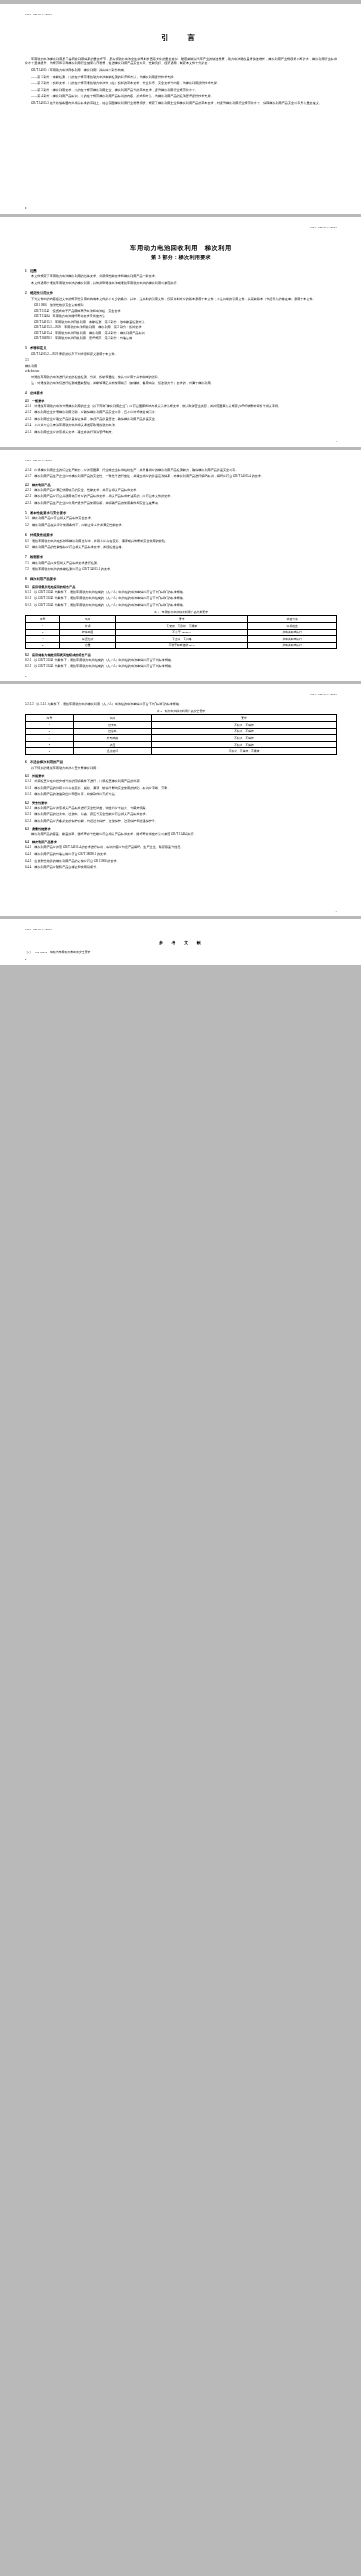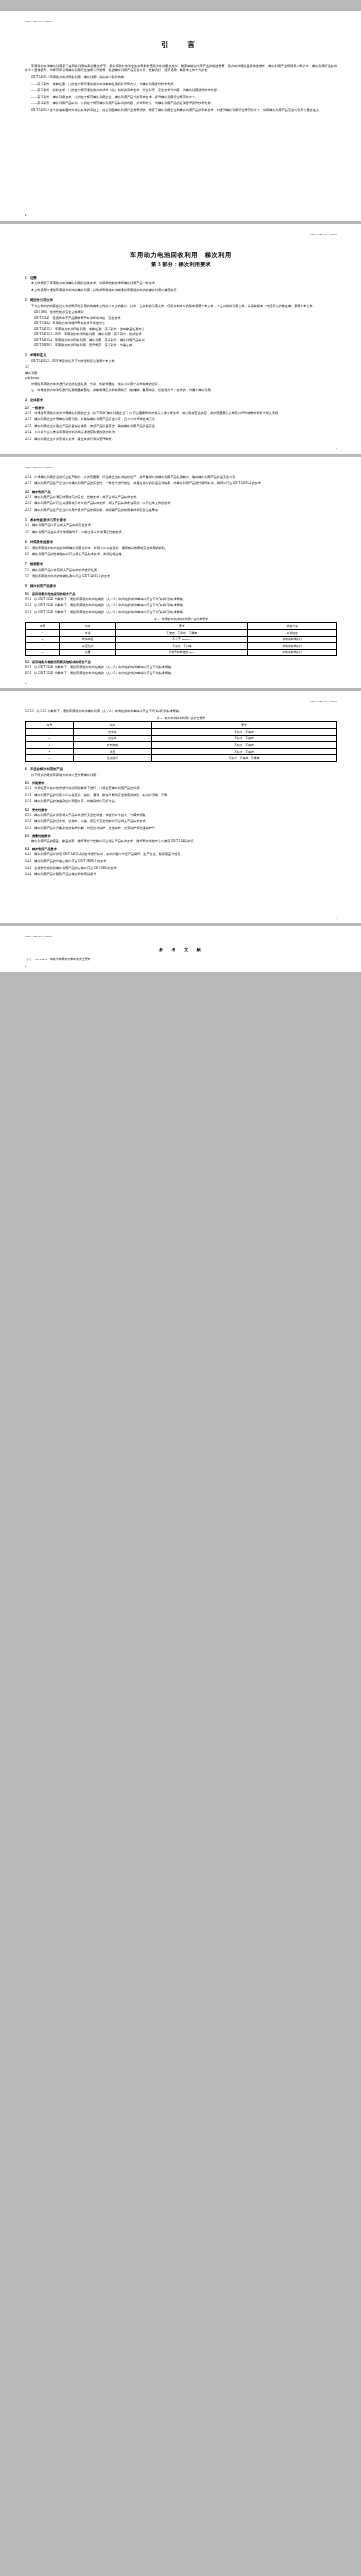--- a/index.html
+++ b/index.html
@@ -1,17 +1,17 @@
 <!DOCTYPE html>
 <html style="font-size:9px"><head>
 <meta charset="utf-8">
 <style>
   html,body{margin:0;padding:0;background:#b9b9b9;}
   body{font-family:"Liberation Serif", serif;}
-  .doc{width:362px;margin:11px auto;background:#b9b9b9;}
+  .doc{width:362px;margin:4px auto;background:#b9b9b9;}
   .page{background:#ffffff;width:362px;box-sizing:border-box;position:relative;padding:8px 25px 10.2px 25px;}
   .page + .page{margin-top:3.4px;}
   .hdr{display:flex;font-size:2.9px;letter-spacing:0.1px;color:#111;margin-bottom:5.7px;}
   .hdr.left{justify-content:flex-start;}
   .hdr.right{justify-content:flex-end;}
   .title-main{text-align:center;font-size:6.2px;font-weight:bold;letter-spacing:0.6px;margin:14.7px 0 1.1px 0;}
   .title-sub{text-align:center;font-size:5.1px;font-weight:bold;letter-spacing:0.3px;margin:1.1px 0 8px 0;}
   .yinyan{text-align:center;font-size:7.4px;letter-spacing:5.7px;font-weight:bold;margin:17px 0 13.6px 0;}
   p{font-size:3.1px;line-height:1.58;margin:0 0 1.7px 0;text-align:justify;color:#000;}
   p.ind{text-indent:6.1px;}

